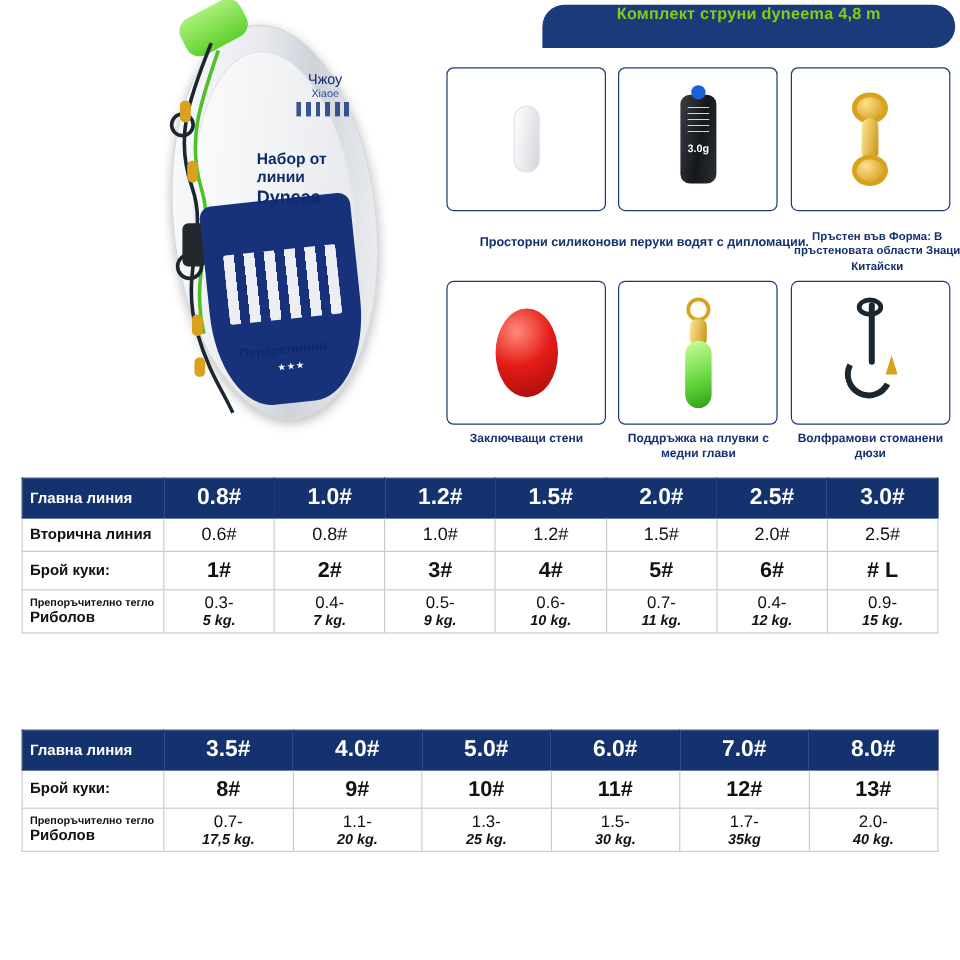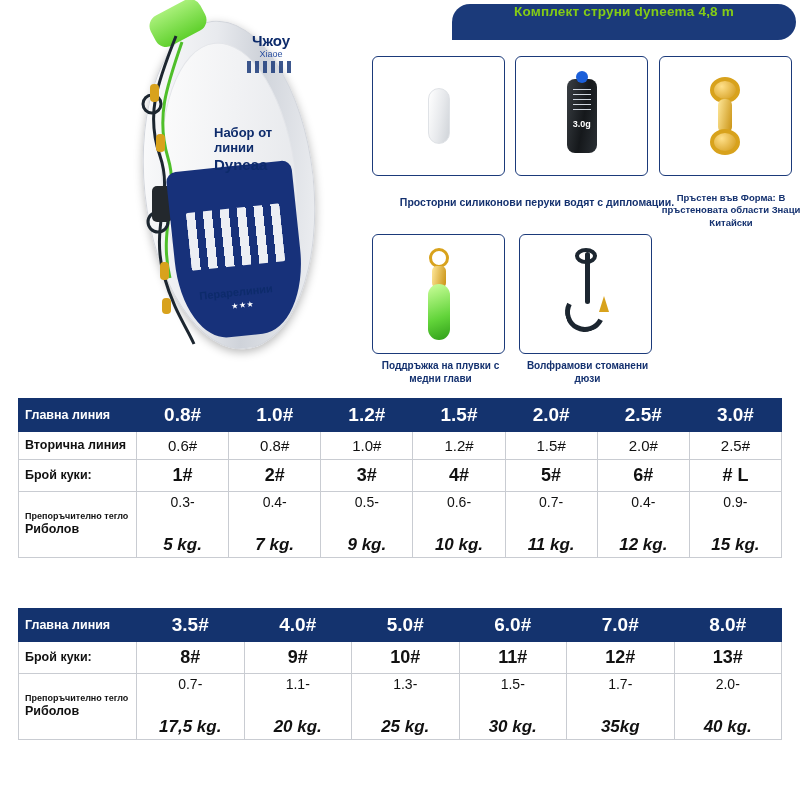--- a/index.html
+++ b/index.html
@@ -74,21 +74,21 @@
     border-radius:12px;
     transform:rotate(-28deg);
   }
   .rig-wire{
     position:absolute; left:20px; top:20px; width:140px; height:330px;
   }
   .brand-text{
     position:absolute; left:120px; top:26px; width:110px; text-align:center;
     color:#0d2b6b;
   }
-  .brand-text .b1{ font-size:15px; font-weight:700; }
+  .brand-text .b1{ font-size:12px; font-weight:400;margin-top:27px; }
   .brand-text .b2{ font-size:9px; color:#2a4fa0; }
   .brand-cn{
     margin:2px auto 0; width:48px; height:12px;
     background:repeating-linear-gradient(90deg,#1b3a7a 0 4px,transparent 4px 8px);
     opacity:.85;
   }
   .set-text{
     position:absolute; left:118px; top:120px; width:112px;
     color:#0d2b6b; font-size:13px; font-weight:700; line-height:1.15;
   }
@@ -168,21 +168,21 @@
   .hdr-row .label-cell{ font-size:12.5px; }
   .val{ text-align:center; padding:5px 2px; }
   .hdr-row .val{ font-size:19px; font-weight:700; }
   .row-sec .val{ font-size:15px; }
   .row-hooks .val{ font-size:18px; font-weight:700; }
   .row-sec .label-cell, .row-hooks .label-cell{ font-size:12.5px; font-weight:700; }
   .row-weight .label-cell{ font-size:9px; font-weight:700; line-height:1.2; }
   .row-weight .label-cell .big{ font-size:12.5px; }
   .wcell{ text-align:center; padding:3px 7px; line-height:1.12; }
   .wcell .top{ font-size:14px; }
-  .wcell .bot{ font-size:17px; font-weight:700; font-style:italic;margin-top:24px; }
+  .wcell .bot{ font-size:12px; font-weight:700; font-style:italic; }
 </style>
 </head>
 <body>
 
 <div class="header-banner">
   <span>Комплект струни dyneema 4,8 m</span>
 </div>
 
 <div class="product-photo">
   <div class="spool-outer"></div>
@@ -244,20 +244,26 @@
           <div class="ring r2"></div>
         </div>
       </div>
     </div>
     <div class="cap-wide">Просторни силиконови перуки водят с дипломации.</div>
     <div class="cap-r1c3">Пръстен във Форма: В пръстеновата области
 Знаци Китайски</div>
   </div>
 
   <div class="feat-row" style="margin-top:58px;">
+    <div class="feat-cell">
+      <div class="feat-box">
+        <div class="ico-bead"></div>
+      </div>
+      <div class="feat-cap">Заключващи стени</div>
+    </div>
     <div class="feat-cell">
       <div class="feat-box">
         <div class="ico-float">
           <div class="head"></div>
           <div class="neck"></div>
           <div class="glow"></div>
         </div>
       </div>
       <div class="feat-cap">Поддръжка на плувки с медни глави</div>
     </div>

